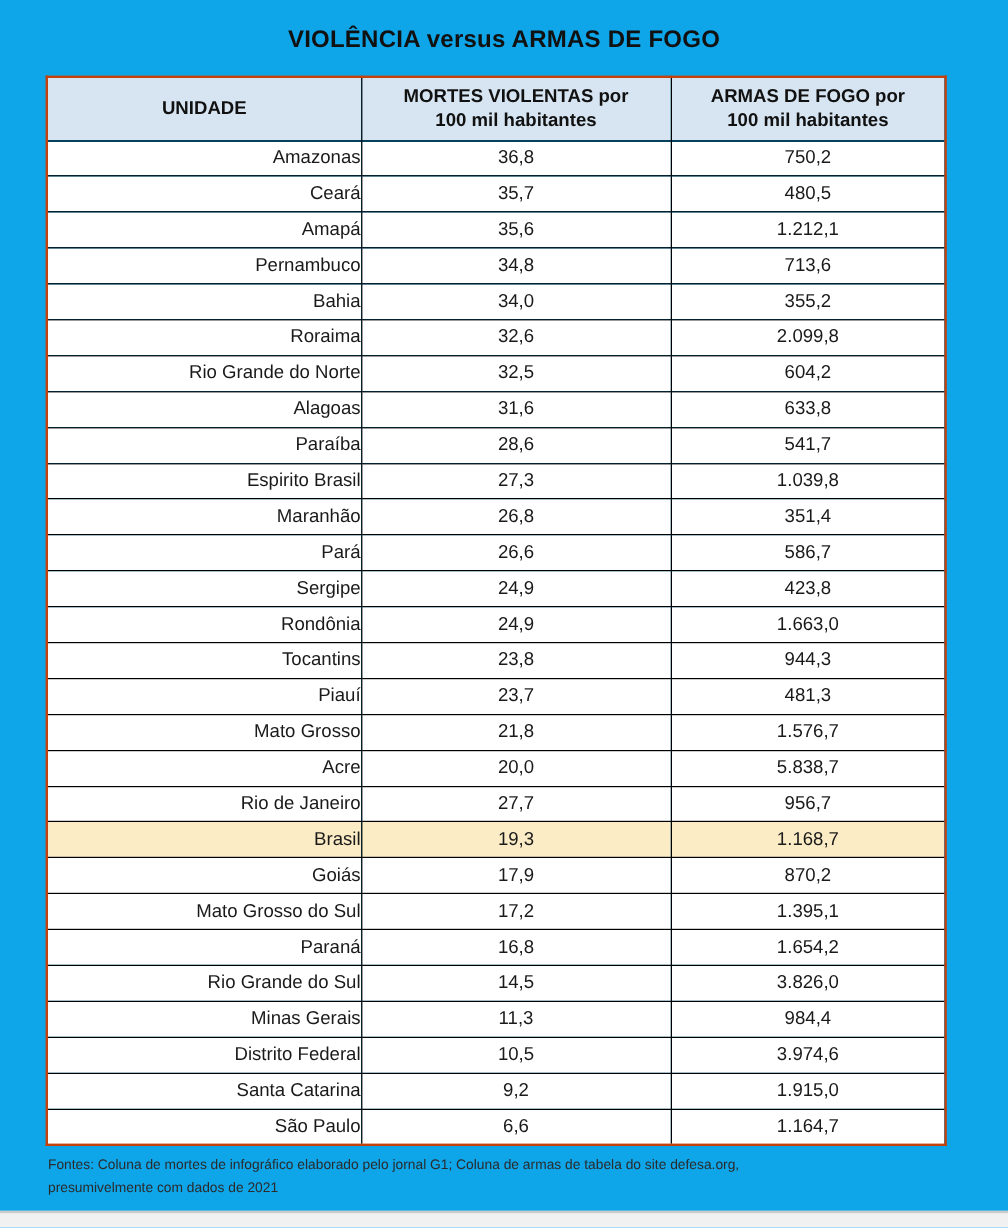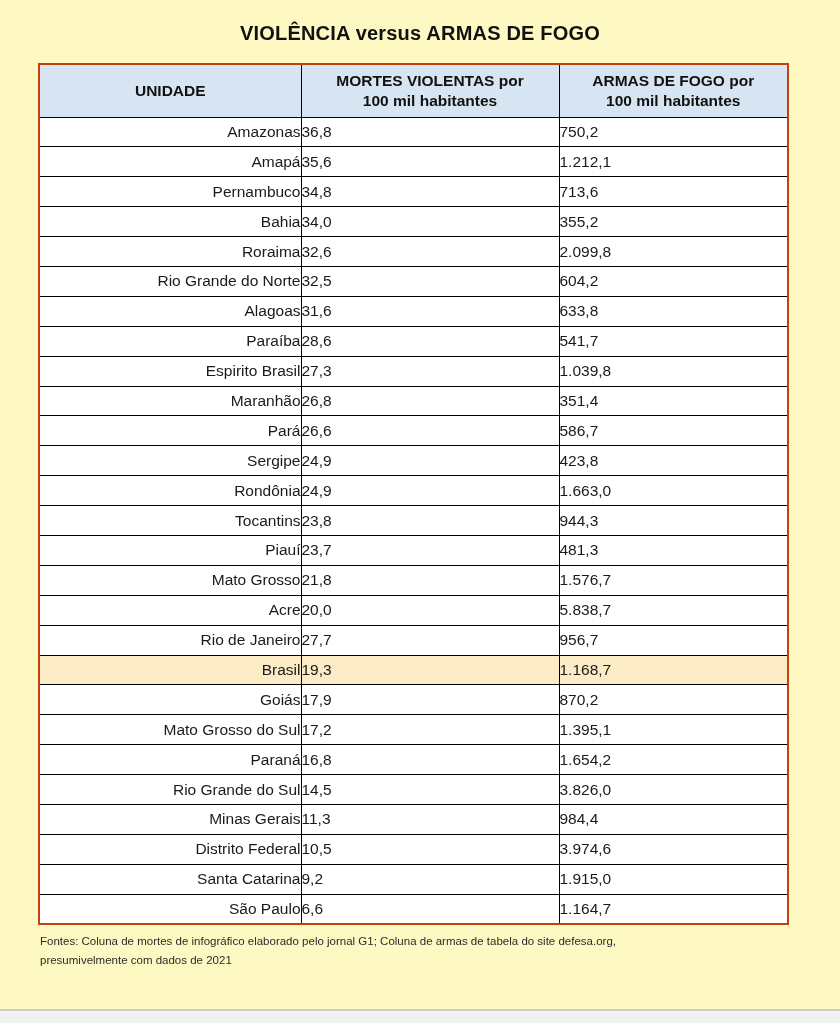--- a/index.html
+++ b/index.html
@@ -5,21 +5,21 @@
   html, body {
     margin: 0;
     padding: 0;
     background: #ffffff;
     font-family: "Liberation Sans", sans-serif;
   }
   .page {
     position: relative;
     width: 840px;
     height: 1023px;
-    background: #fef9c3;
+    background: #0ea5e9;
     overflow: hidden;
   }
   .title {
     margin-top: 20px;
     text-align: center;
     font-size: 20px;
     line-height: 26px;
     font-weight: bold;
     color: #111111;
     letter-spacing: 0.2px;
@@ -55,20 +55,21 @@
   tbody td {
     height: 29.9px;
     padding: 0;
     background: #ffffff;
   }
   tbody td.cell-unidade {
     text-align: right;
     padding-left: 8px;
   }
   tbody td.cell-num {
+    text-align: center;
     margin-left: 19px;
   }
   tbody tr.highlight td {
     background: var(--highlight-bg, #fbecc6);
   }
   .footer {
     margin: 7px 0 17px 40px;
     width: 740px;
     font-size: 11.5px;
     line-height: 19px;
@@ -113,20 +114,25 @@
         </th>
       </tr>
     </thead>
     <tbody id="table-body">
         <tr>
           <td class="cell-unidade">Amazonas</td>
           <td class="cell-num">36,8</td>
           <td class="cell-num">750,2</td>
         </tr>
         <tr>
+          <td class="cell-unidade">Ceará</td>
+          <td class="cell-num">35,7</td>
+          <td class="cell-num">480,5</td>
+        </tr>
+        <tr>
           <td class="cell-unidade">Amapá</td>
           <td class="cell-num">35,6</td>
           <td class="cell-num">1.212,1</td>
         </tr>
         <tr>
           <td class="cell-unidade">Pernambuco</td>
           <td class="cell-num">34,8</td>
           <td class="cell-num">713,6</td>
         </tr>
         <tr>

